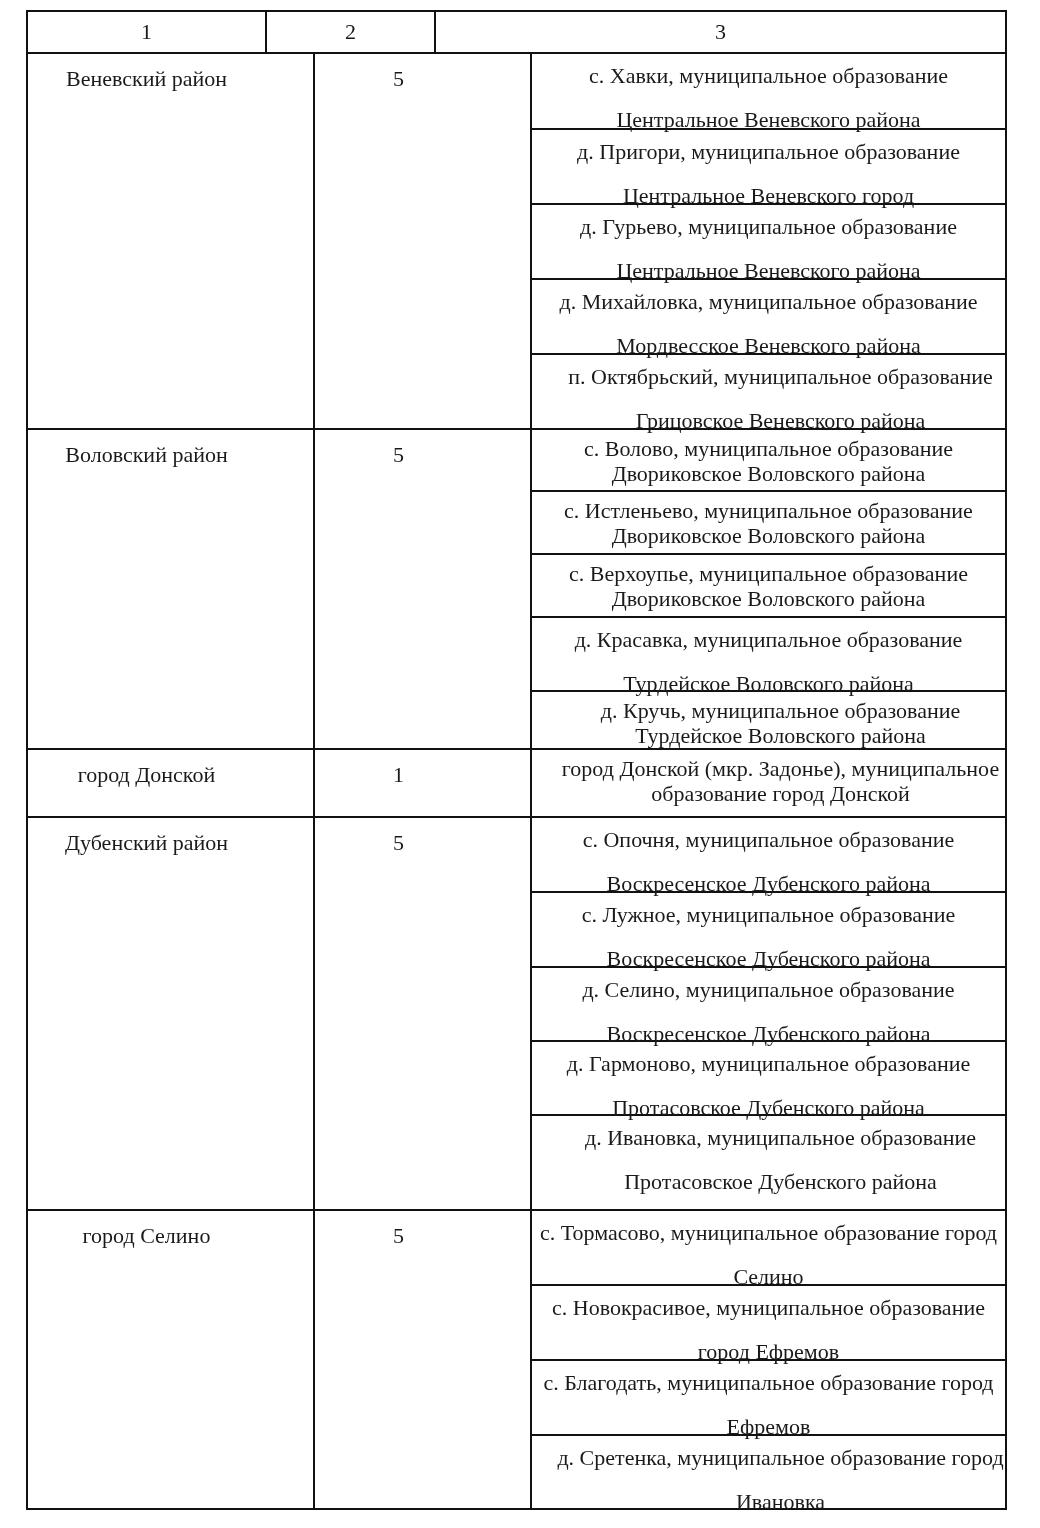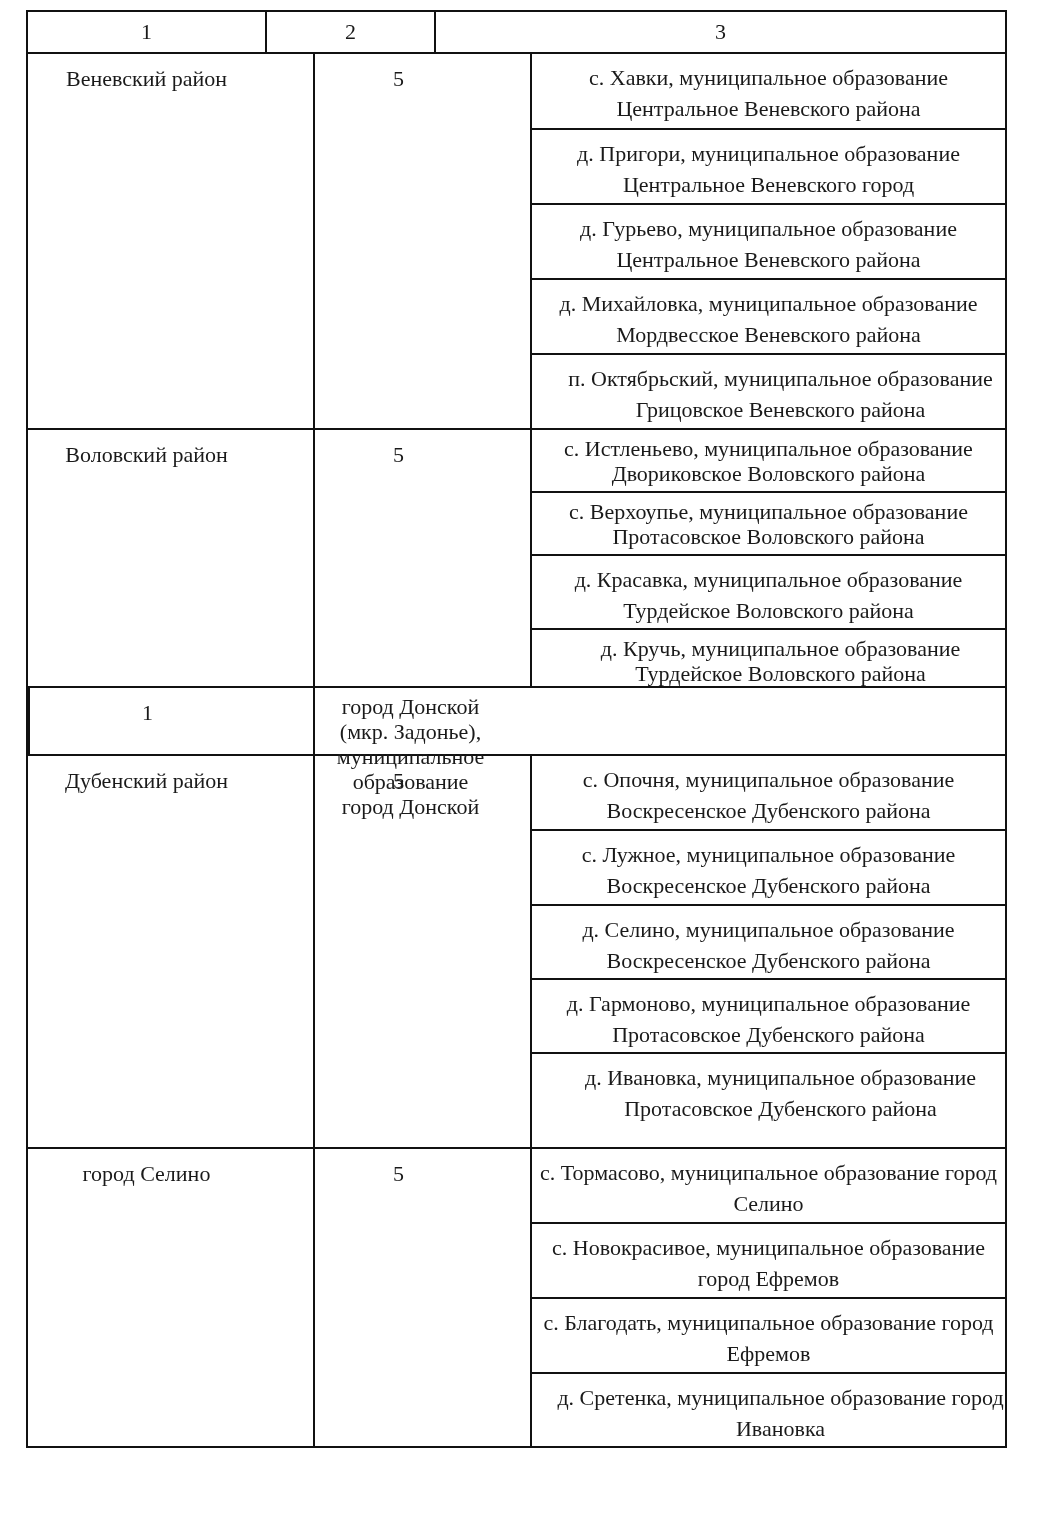--- a/index.html
+++ b/index.html
@@ -8,21 +8,21 @@
   .tbl { position: absolute; left: 26px; top: 10px; width: 981px; border: 2px solid #111; box-sizing: border-box; }
   .hdr { display: grid; grid-template-columns: 237px 169px 1fr; height: 40px; border-bottom: 2px solid #111; }
   .hdr > div { display: flex; align-items: center; justify-content: center; font-size: 22px; }
   .hdr > div + div { border-left: 2px solid #111; }
   .grp { display: grid; grid-template-columns: 237px 169px 1fr; border-bottom: 2px solid #111; gap: 48px; }
   .grp:last-child { border-bottom: none; }
   .c1, .c2 { text-align: center; font-size: 22px; padding-top: 12px; line-height: 26px; }
   .c2 { border-left: 2px solid #111; }
   .c3 { border-left: 2px solid #111; display: flex; flex-direction: column; }
   .cell { display: flex; align-items: flex-start; justify-content: center; text-align: center;
-          font-size: 22px; line-height: 31px; padding-top: 8px; box-sizing: border-box; border-bottom: 2px solid #111; }
+          font-size: 22px; line-height: 44px; padding-top: 0; box-sizing: border-box; border-bottom: 2px solid #111; }
   .cell:last-child { border-bottom: none; margin-left: 24px; }
   .tight { line-height: 25px; padding-top: 6px; }
 </style>
 </head>
 <body>
 
 <div class="tbl">
   <div class="hdr">
     <div>1</div>
     <div>2</div>
@@ -38,28 +38,30 @@
       <div class="cell" style="height:75px">д. Гурьево, муниципальное образование Центральное Веневского района</div>
       <div class="cell" style="height:75px">д. Михайловка, муниципальное образование Мордвесское Веневского района</div>
       <div class="cell" style="height:73px">п. Октябрьский, муниципальное образование Грицовское Веневского района</div>
     </div>
   </div>
 
   <div class="grp">
     <div class="c1">Воловский район</div>
     <div class="c2">5</div>
     <div class="c3">
+      <div class="cell tight" style="height:62px">с. Волово, муниципальное образование Двориковское Воловского района</div>
       <div class="cell tight" style="height:63px">с. Истленьево, муниципальное образование Двориковское Воловского района</div>
-      <div class="cell tight" style="height:63px">с. Верхоупье, муниципальное образование Протасовское Воловского района</div>
+      <div class="cell tight" style="height:63px">с. Верхоупье, муниципальное образование Двориковское Воловского района</div>
       <div class="cell" style="height:74px">д. Красавка, муниципальное образование Турдейское Воловского района</div>
       <div class="cell tight" style="height:56px">д. Кручь, муниципальное образование Турдейское Воловского района</div>
     </div>
   </div>
 
   <div class="grp">
+    <div class="c1">город Донской</div>
     <div class="c2">1</div>
     <div class="c3">
       <div class="cell tight" style="height:66px">город Донской (мкр. Задонье), муниципальное образование город Донской</div>
     </div>
   </div>
 
   <div class="grp">
     <div class="c1">Дубенский район</div>
     <div class="c2">5</div>
     <div class="c3">

